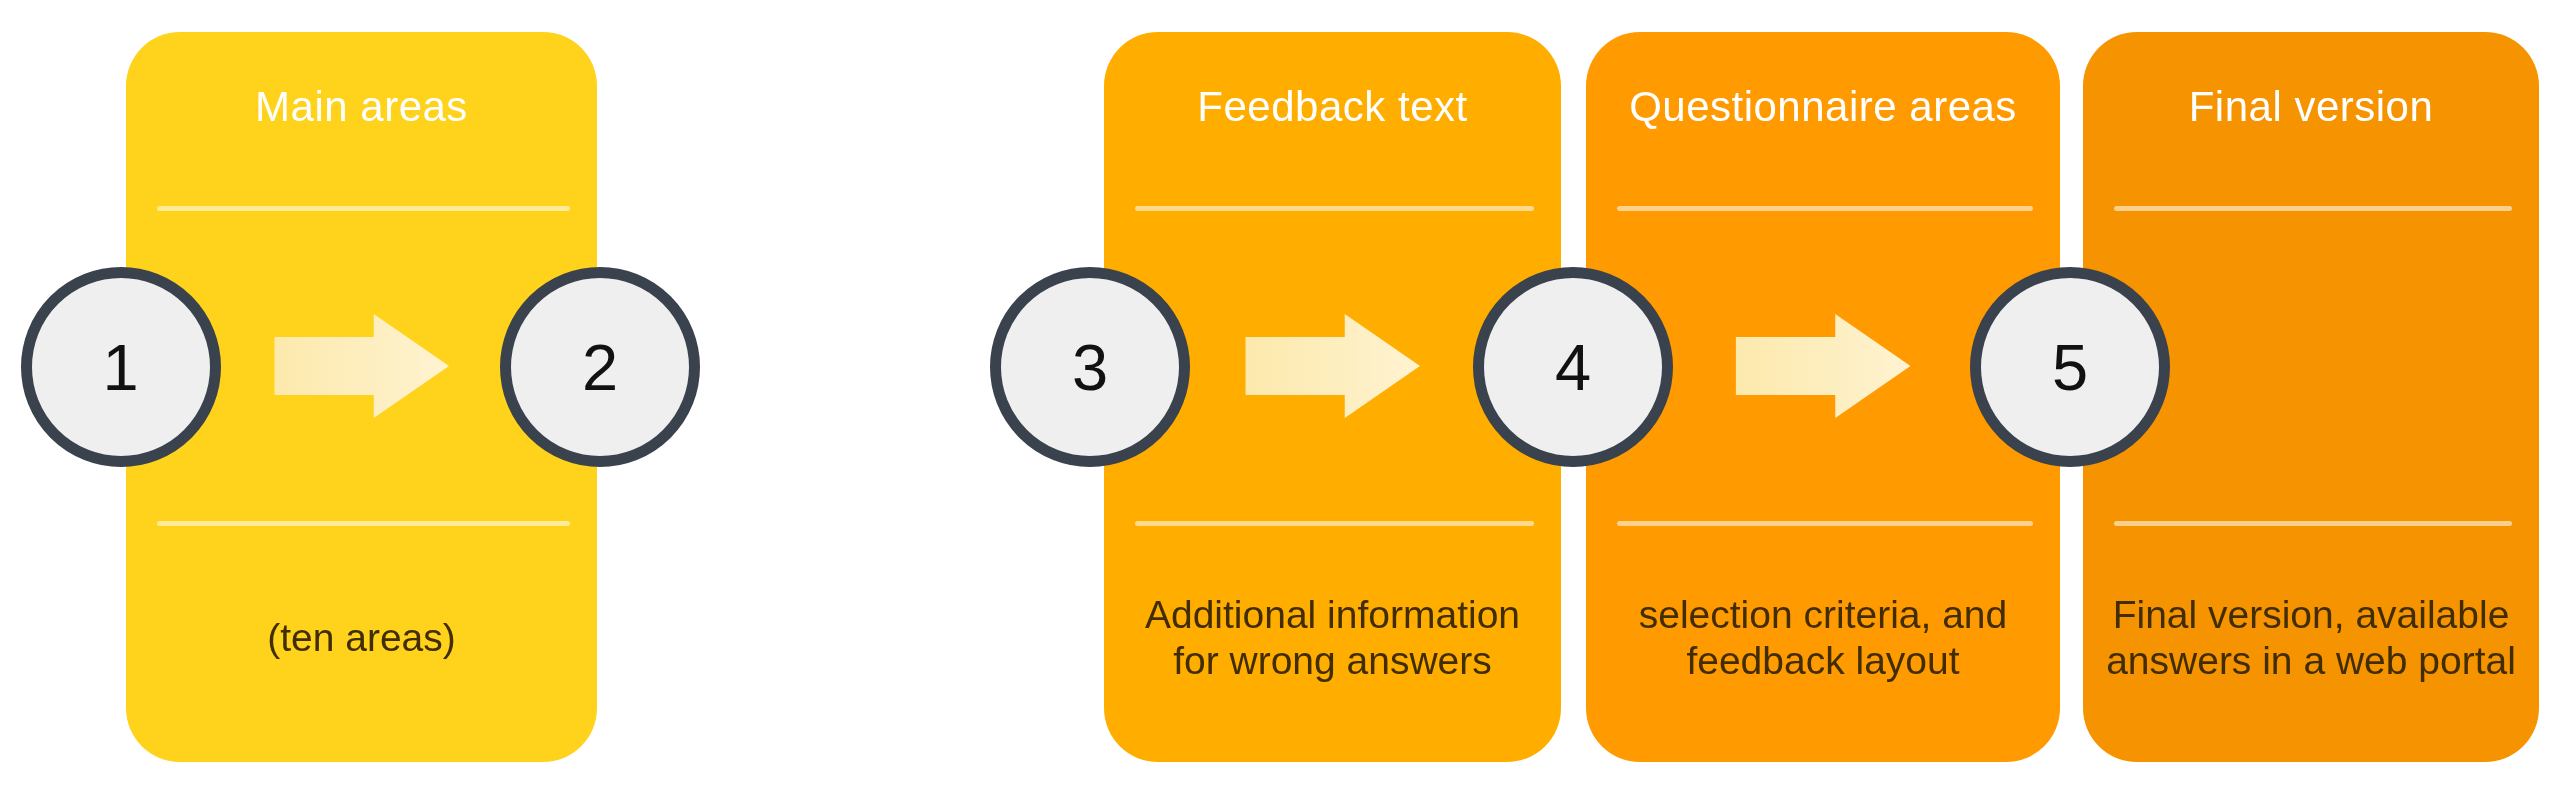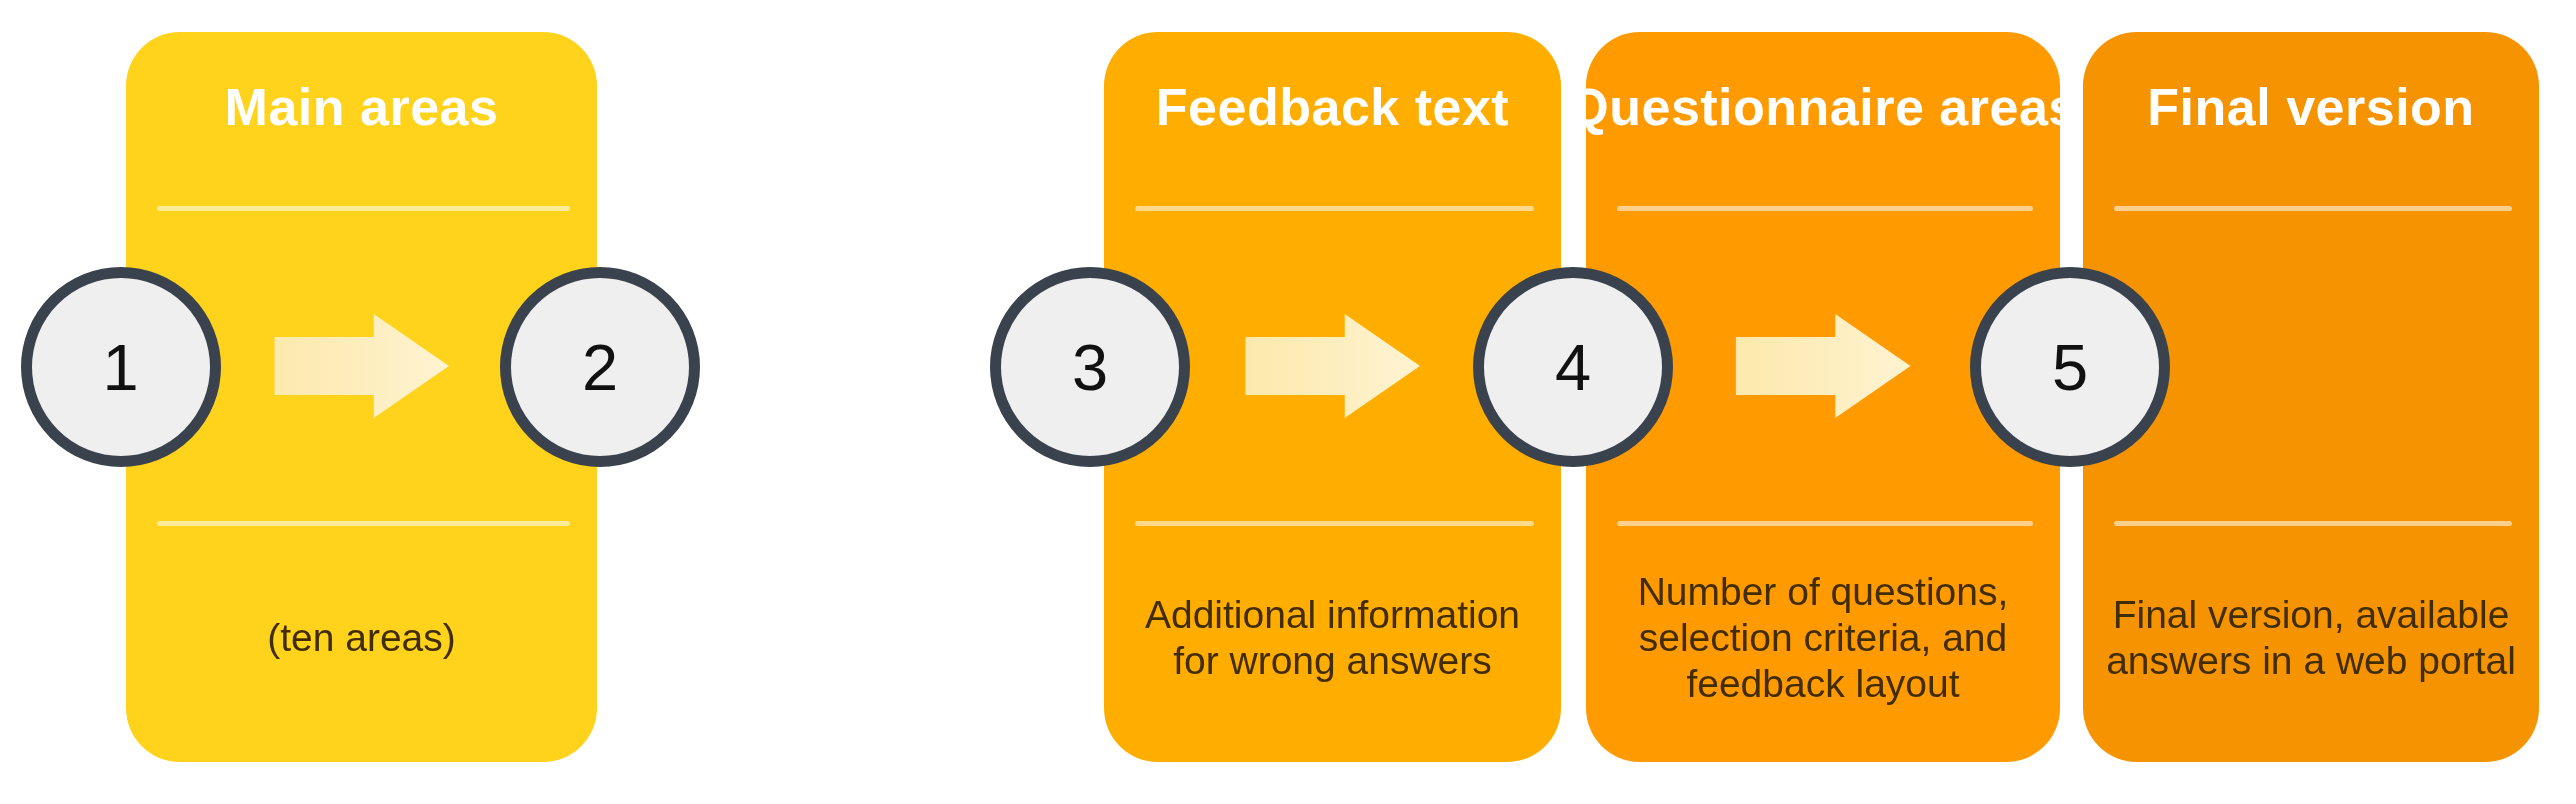--- a/index.html
+++ b/index.html
@@ -31,22 +31,22 @@
     position: absolute;
     top: 37px;
     left: 15.7px;
     right: 15.7px;
     height: 76px;
     margin: 0;
     display: flex;
     align-items: center;
     justify-content: center;
     color: var(--title-color, #ffffff);
-    font-size: 52px;
-    font-weight: bold;
+    font-size: 42px;
+    font-weight: normal;
     letter-spacing: 0.5px;
     white-space: nowrap;
   }
   .divider {
     position: absolute;
     left: 31px;
     right: 27.5px;
     height: 4.9px;
     background: var(--divider-color, rgba(255,255,255,0.55));
     border-radius: 2.9px;
@@ -134,21 +134,20 @@
       <span>for wrong answers</span>
     </p>
   </section>
 
   <section class="card card-4" style="background-color: rgb(255, 154, 0);">
     <h2 class="card-title">Questionnaire areas</h2>
     <div class="divider top"></div>
     <div class="arrow"></div>
     <div class="divider bottom"></div>
     <p class="card-desc">
-      <span>Number of questions,</span>
       <span>selection criteria, and</span>
       <span>feedback layout</span>
     </p>
   </section>
 
   <section class="card card-5" style="background-color: rgb(245, 148, 0);">
     <h2 class="card-title">Final version</h2>
     <div class="divider top"></div>
     <div class="divider bottom"></div>
     <p class="card-desc">

